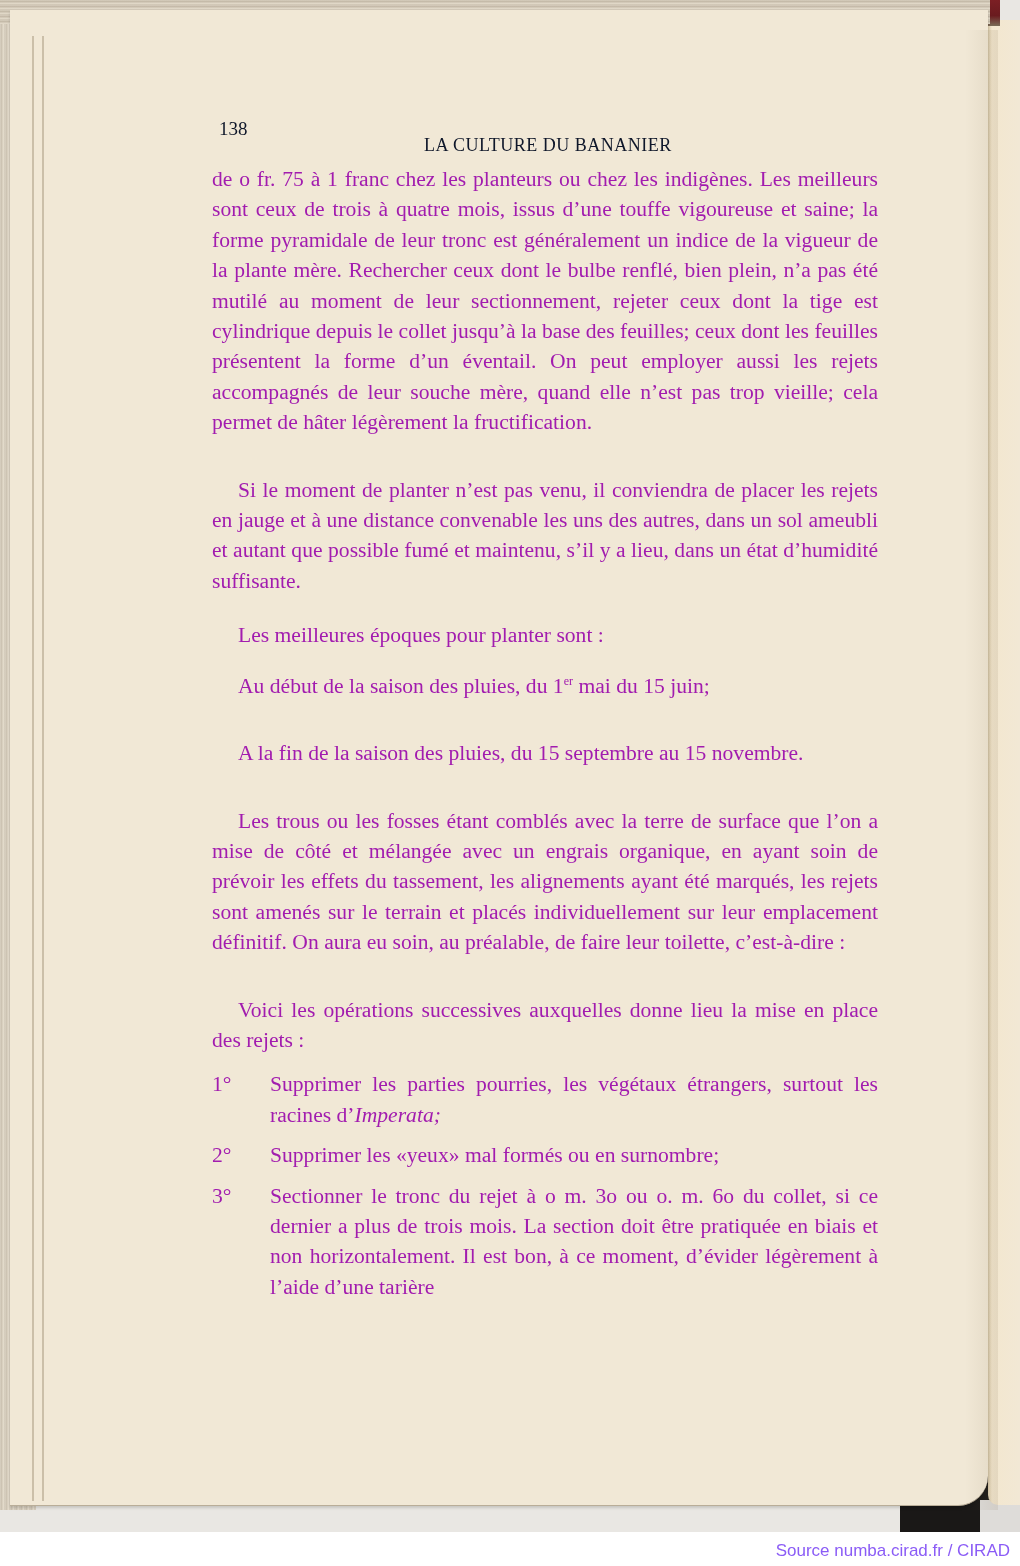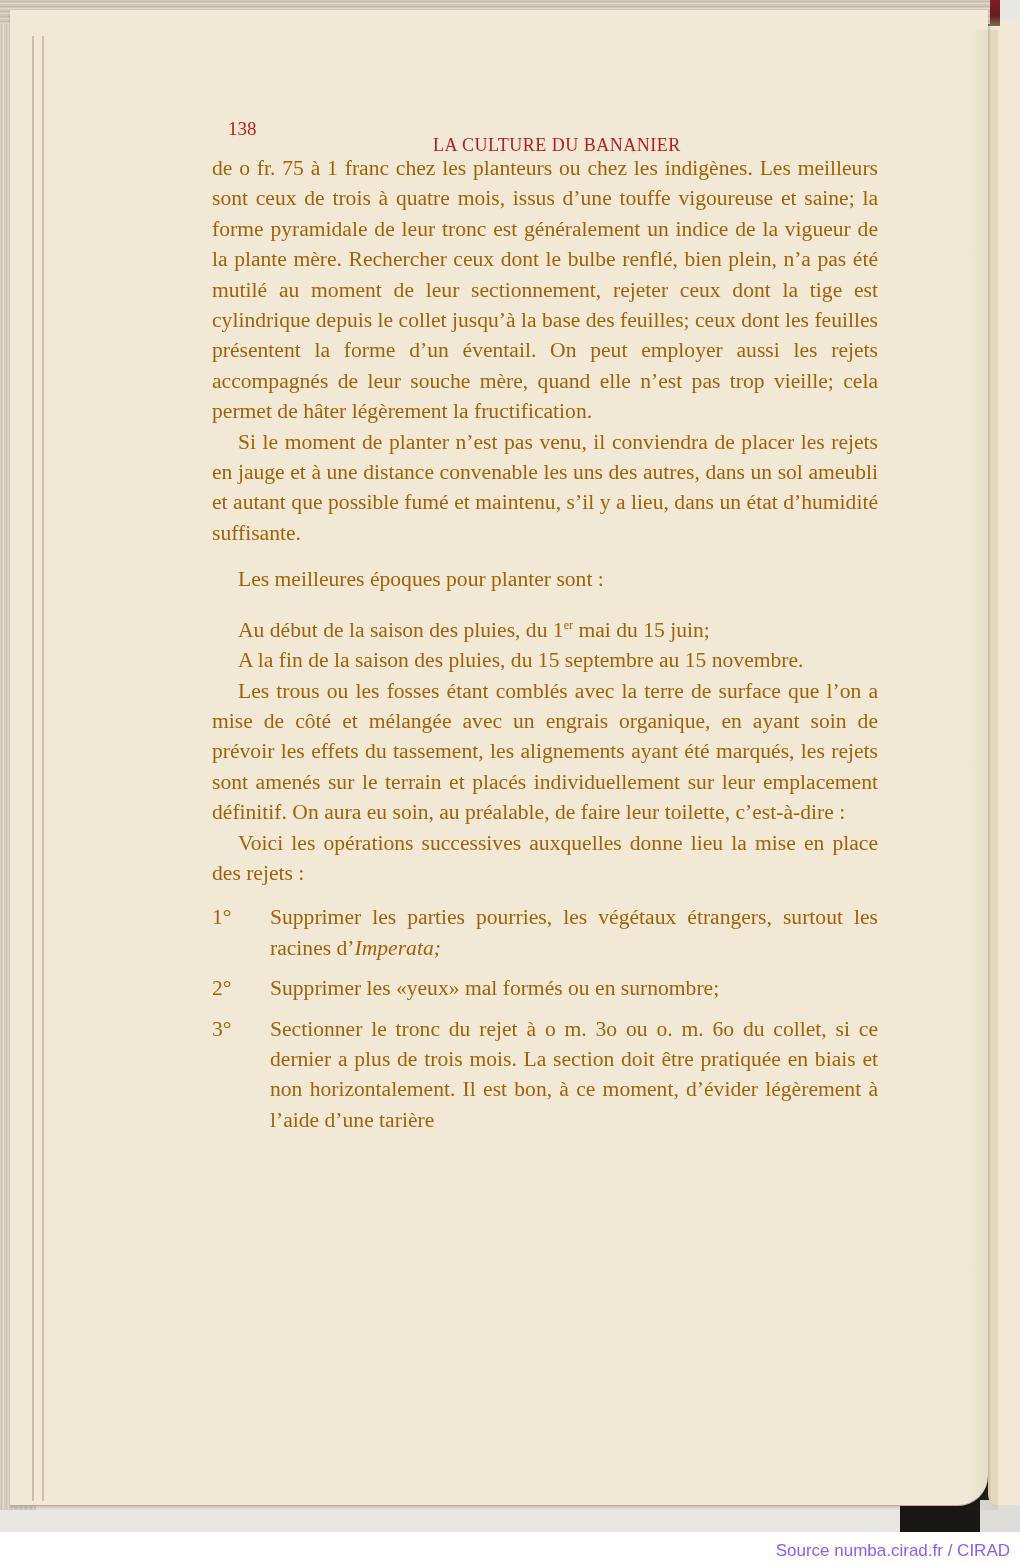--- a/index.html
+++ b/index.html
@@ -36,33 +36,33 @@
     border-left: 2px solid #cbbfa9; border-right: 2px solid #cbbfa9; }
   .next-page {
     position: absolute; left: 988px; top: 20px; width: 32px; height: 1485px;
     background: linear-gradient(90deg, #d8c9a9 0px, #f3e7cf 4px, #f2e8d5 100%);
     border-radius: 0 0 0 10px;
   }
   .spine-shadow { position: absolute; left: 955px; top: 20px; width: 33px; height: 1480px;
     background: linear-gradient(90deg, rgba(0,0,0,0) 0%, rgba(120,100,70,0.12) 100%); }
 
   .running-head {
-    position: absolute; left: 228px; top: 118px; width: 666px; height: 24px;
-    color: #b91c1c; font-size: 19px;
+    position: absolute; left: 219px; top: 118px; width: 666px; height: 24px;
+    color: #0f172a; font-size: 19px;
   }
   .page-number { position: absolute; left: 0; top: 0; }
   .running-title { position: absolute; left: 205px; top: 0; letter-spacing: 0.5px; font-size: 18px; margin-top: 17px; }
 
   .body-text {
-    position: absolute; left: 212px; top: 153px; width: 666px;
-    color: #a16207; font-size: 21.6px; line-height: 30.4px;
+    position: absolute; left: 212px; top: 164px; width: 666px;
+    color: #a21caf; font-size: 21.6px; line-height: 30.4px;
     text-align: justify;
   }
   .body-text p { margin: 0; }
-  .body-text .ind { text-indent: 26px; }
+  .body-text .ind { text-indent: 26px; margin-top: 37px; }
   .body-text .gap { margin-top: 7px; }
   .body-text sup { font-size: 12px; line-height: 0; }
   .list-item { position: relative; padding-left: 58px; margin-top: 10px; }
   .list-item .num { position: absolute; left: 0; top: 0; }
   em { font-style: italic; }
 
   .credit {
     position: absolute; right: 10px; top: 1541px;
     font-family: Liberation Sans, sans-serif; font-size: 17px; color: #8b5cf6;
   }
@@ -84,21 +84,21 @@
   </div>
 
   <div class="running-head">
     <span class="page-number">138</span>
     <span class="running-title">LA CULTURE DU BANANIER</span>
   </div>
 
   <div class="body-text">
     <p>de o fr. 75 à 1 franc chez les planteurs ou chez les indigènes. Les meilleurs sont ceux de trois à quatre mois, issus d’une touffe vigoureuse et saine; la forme pyramidale de leur tronc est généralement un indice de la vigueur de la plante mère. Rechercher ceux dont le bulbe renflé, bien plein, n’a pas été mutilé au moment de leur sectionnement, rejeter ceux dont la tige est cylindrique depuis le collet jusqu’à la base des feuilles; ceux dont les feuilles présentent la forme d’un éventail. On peut employer aussi les rejets accompagnés de leur souche mère, quand elle n’est pas trop vieille; cela permet de hâter légèrement la fructification.</p>
     <p class="ind">Si le moment de planter n’est pas venu, il conviendra de placer les rejets en jauge et à une distance convenable les uns des autres, dans un sol ameubli et autant que possible fumé et maintenu, s’il y a lieu, dans un état d’humidité suffisante.</p>
-    <p class="ind gap" style="margin-top:16px">Les meilleures époques pour planter sont :</p>
+    <p class="ind gap" style="margin-top:24px">Les meilleures époques pour planter sont :</p>
     <p class="ind gap" style="margin-top:20px"><span>Au début de la saison des pluies, du 1</span><sup>er</sup><span> mai du 15 juin;</span></p>
     <p class="ind">A la fin de la saison des pluies, du 15 septembre au 15 novembre.</p>
     <p class="ind">Les trous ou les fosses étant comblés avec la terre de surface que l’on a mise de côté et mélangée avec un engrais organique, en ayant soin de prévoir les effets du tassement, les alignements ayant été marqués, les rejets sont amenés sur le terrain et placés individuellement sur leur emplacement définitif. On aura eu soin, au préalable, de faire leur toilette, c’est-à-dire :</p>
     <p class="ind">Voici les opérations successives auxquelles donne lieu la mise en place des rejets :</p>
 
     <div class="list-item" style="margin-top:14px">
       <span class="num">1°</span>
       <span><span>Supprimer les parties pourries, les végétaux étrangers, surtout les racines d’</span><em>Imperata;</em></span>
     </div>
     <div class="list-item">

